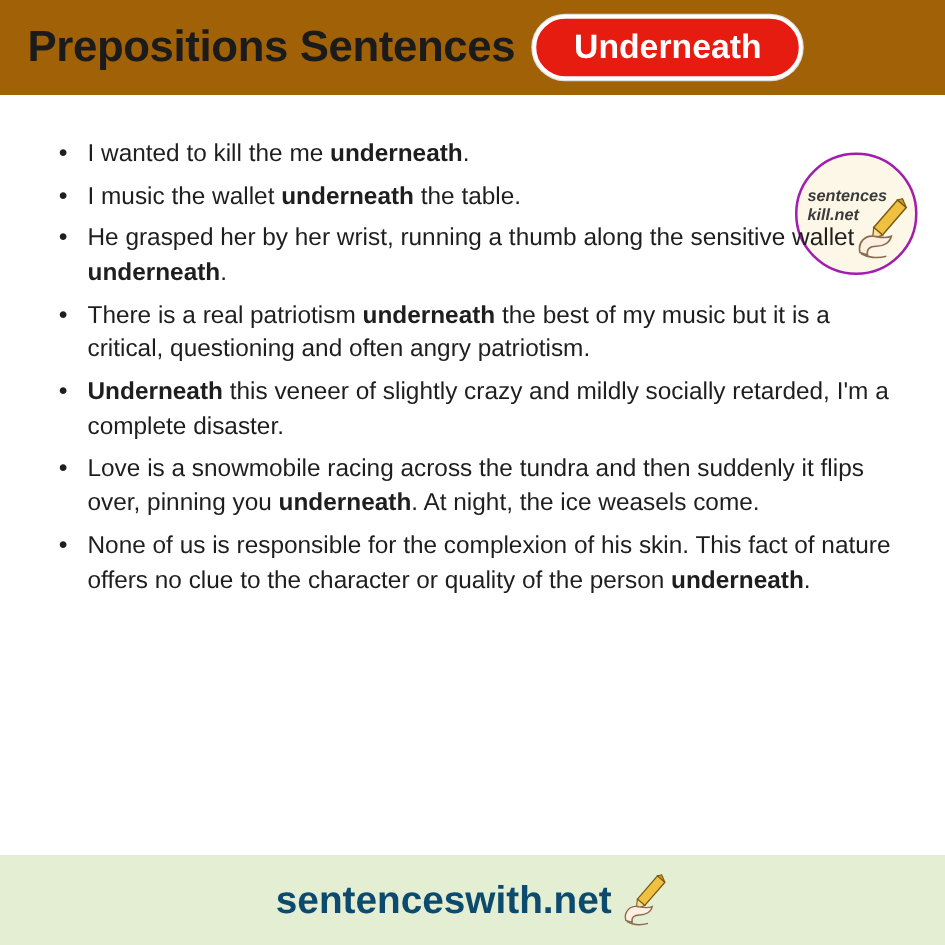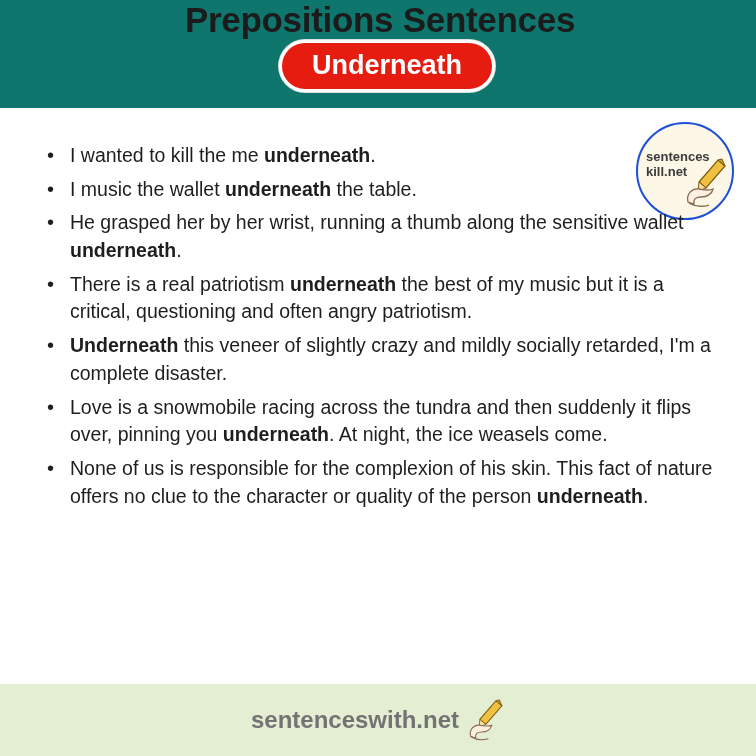--- a/index.html
+++ b/index.html
@@ -10,28 +10,27 @@
     width: 756px;
     height: 756px;
     background: #ffffff;
     font-family: "Liberation Sans", sans-serif;
     overflow: hidden;
     position: relative;
   }
 
   
   .header {
-    height: 108px;
-    background: #0f766e;
+    height: 76px;
+    background: #a16207;
     display: flex;
     align-items: center;
     padding: 0 18px 0 22px;
     box-sizing: border-box;
     position: relative;
-    flex-direction: column;
   }
   .header-title {
     font-size: 35px;
     font-weight: bold;
     color: #1b1b1b;
     letter-spacing: -0.3px;
     white-space: nowrap;
   }
   .header-pill {
     margin-left: 14px;
@@ -49,23 +48,24 @@
 
   
   .logo-badge {
     position: absolute;
     right: 22px;
     top: 122px;
     width: 98px;
     height: 98px;
     border-radius: 50%;
     background: #fcf7e6;
-    border: 2px solid #1d4ed8;
+    border: 2px solid #a21caf;
     box-sizing: border-box;
     overflow: hidden;
+    font-style: italic;
   }
   .logo-badge .logo-text {
     position: absolute;
     left: 8px;
     top: 26px;
     font-size: 13px;
     font-weight: bold;
     color: #3b3b3b;
     line-height: 1.15;
     width: 62px;
@@ -117,23 +117,23 @@
     left: 0;
     bottom: 0;
     width: 756px;
     height: 72px;
     background: #e3eed3;
     display: flex;
     align-items: center;
     justify-content: center;
   }
   .footer-text {
-    font-size: 24px;
+    font-size: 31px;
     font-weight: bold;
-    color: #737373;
+    color: #0c4a6e;
   }
   .footer-icon {
     margin-left: 6px;
     margin-top: 2px;
   }
 </style>
 </head>
 <body>
 
 <div class="header">

